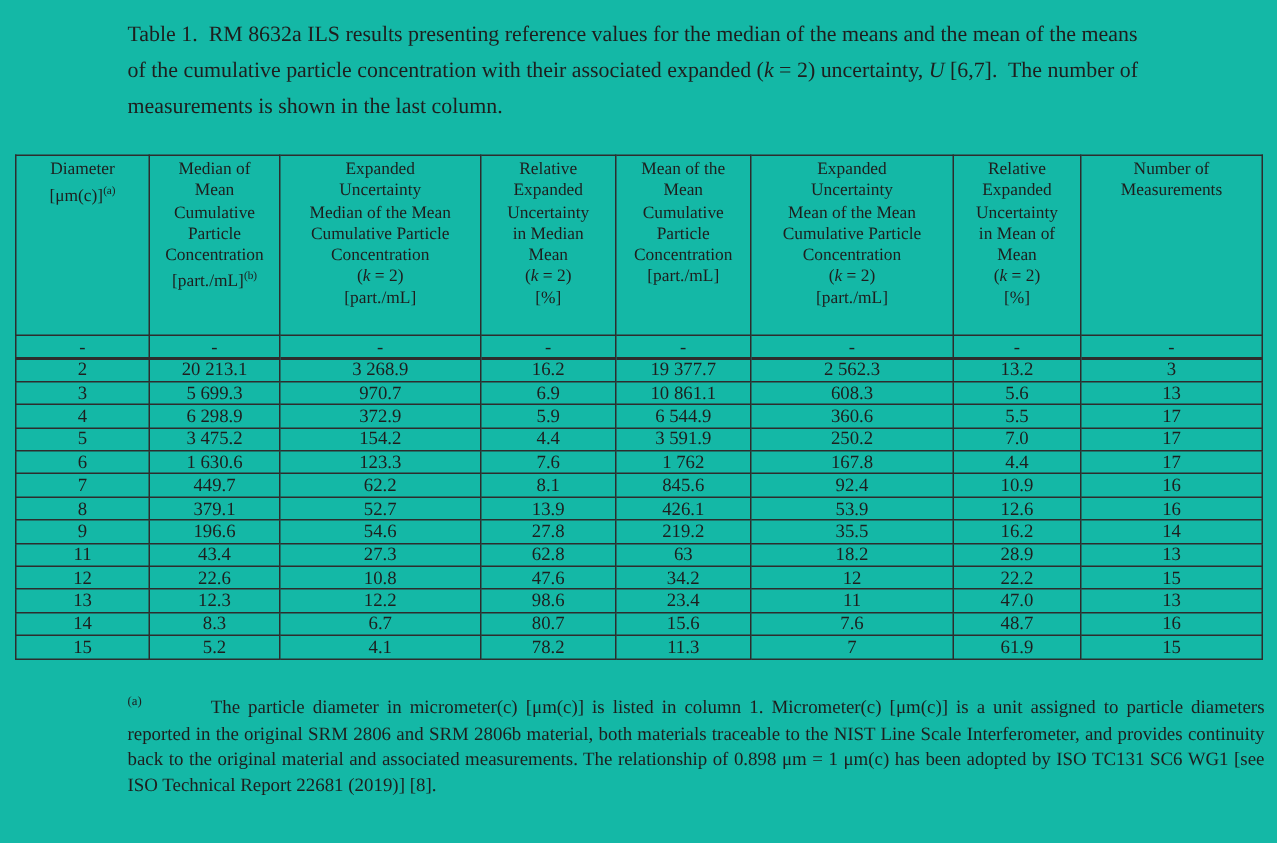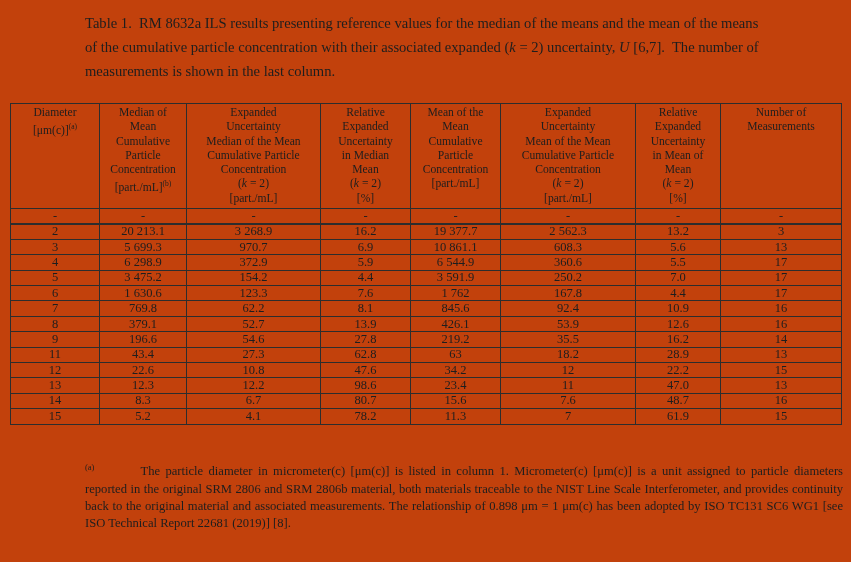--- a/index.html
+++ b/index.html
@@ -5,21 +5,21 @@
   * { box-sizing: border-box; }
   html, body { margin: 0; padding: 0; }
   body {
     width: 851px; height: 562px;
     background: #ffffff;
     color: #1e1e1e;
     font-family: "Liberation Serif", serif;
     position: relative;
     overflow: hidden;
   }
-  .page { position: relative; width: 851px; height: 562px; background: #c2410c; }
+  .page { position: relative; width: 851px; height: 562px; background: #14b8a6; }
 
   .caption {
     position: absolute;
     left: 85px; top: 11px;
     width: 676px;
     font-size: 14.6px;
     line-height: 24px;
     white-space: pre-wrap;
     margin: 0;
   }
@@ -33,21 +33,21 @@
   }
   table.ils th, table.ils td {
     border: 1px solid #2d2d2d;
     text-align: center;
   }
   table.ils th {
     font-weight: normal;
     font-size: 11.6px;
     line-height: 14.3px;
     vertical-align: top;
-    padding: 2px 1px 2px 1px;
+    padding: 2px 1px 17px 1px;
   }
   table.ils td {
     font-size: 12.5px;
     height: 15.4px;
     line-height: 13px;
     padding: 0 2px;
   }
   tr.dash-row td { border-bottom: 2px solid #2d2d2d; }
   th sup { font-size: 7.5px; }
   i { font-style: italic; }
@@ -150,21 +150,21 @@
           <td>1 630.6</td>
           <td>123.3</td>
           <td>7.6</td>
           <td>1 762</td>
           <td>167.8</td>
           <td>4.4</td>
           <td>17</td>
         </tr>
         <tr>
           <td>7</td>
-          <td>769.8</td>
+          <td>449.7</td>
           <td>62.2</td>
           <td>8.1</td>
           <td>845.6</td>
           <td>92.4</td>
           <td>10.9</td>
           <td>16</td>
         </tr>
         <tr>
           <td>8</td>
           <td>379.1</td>

